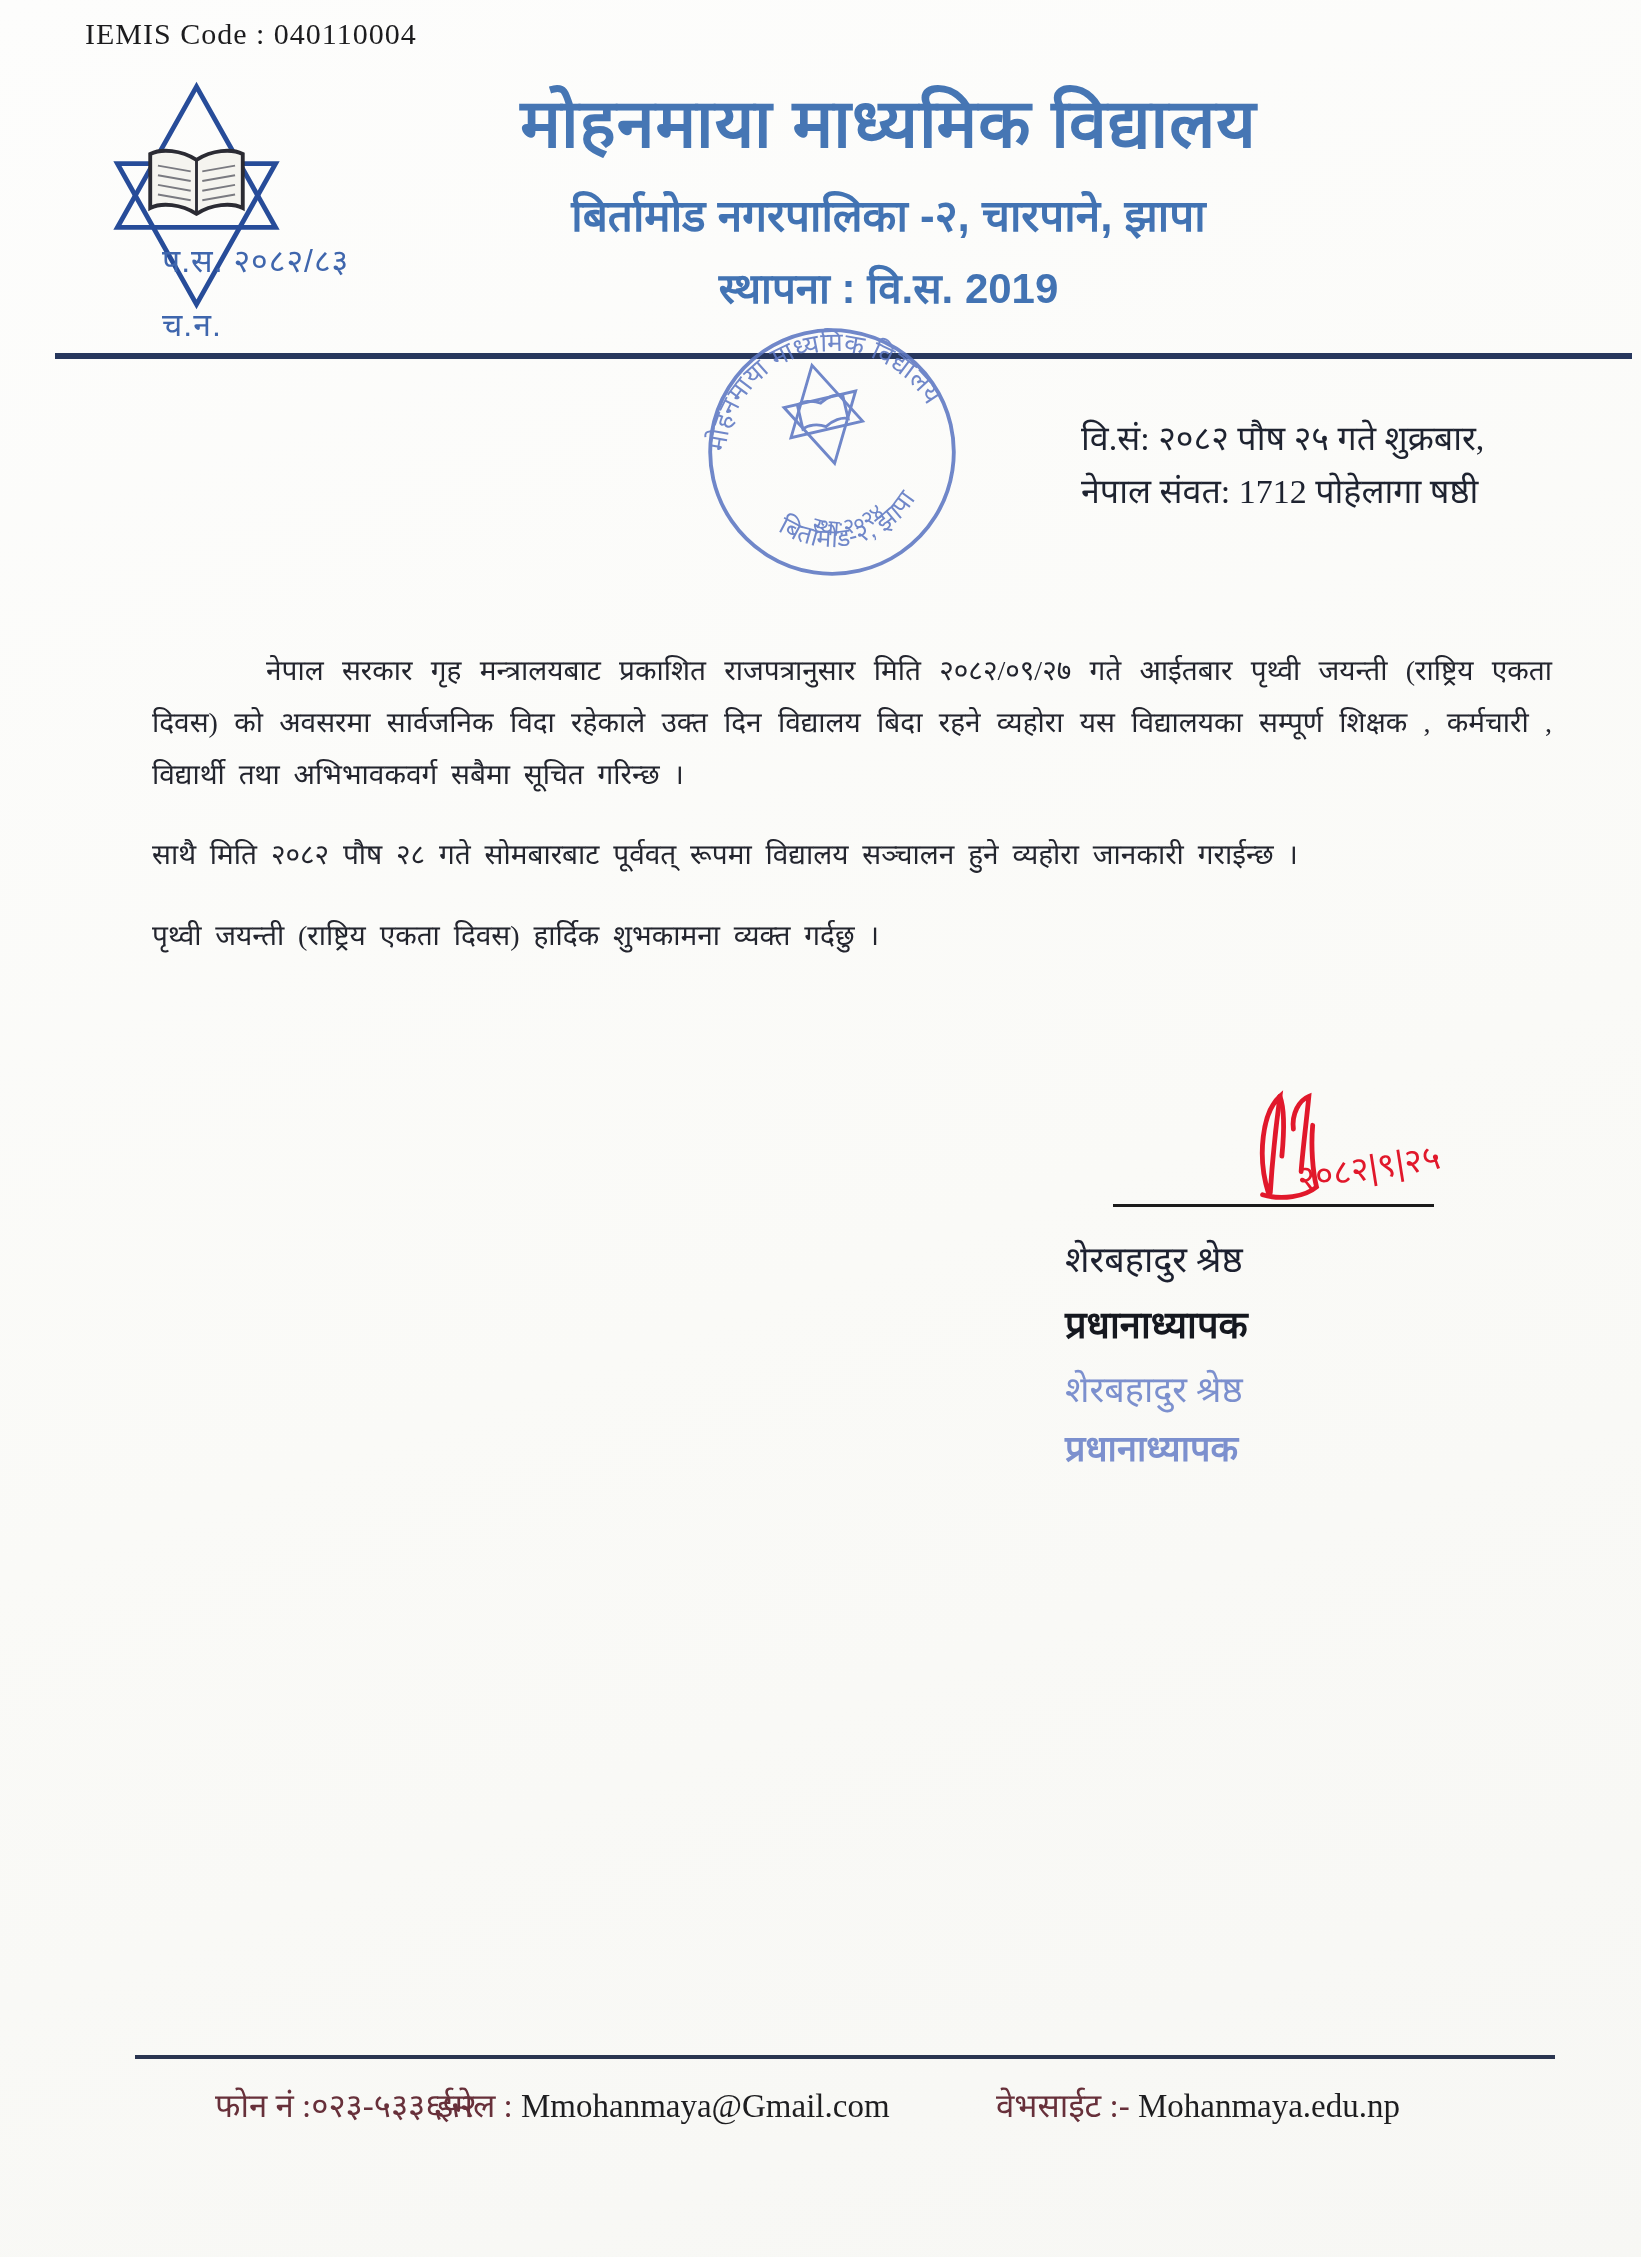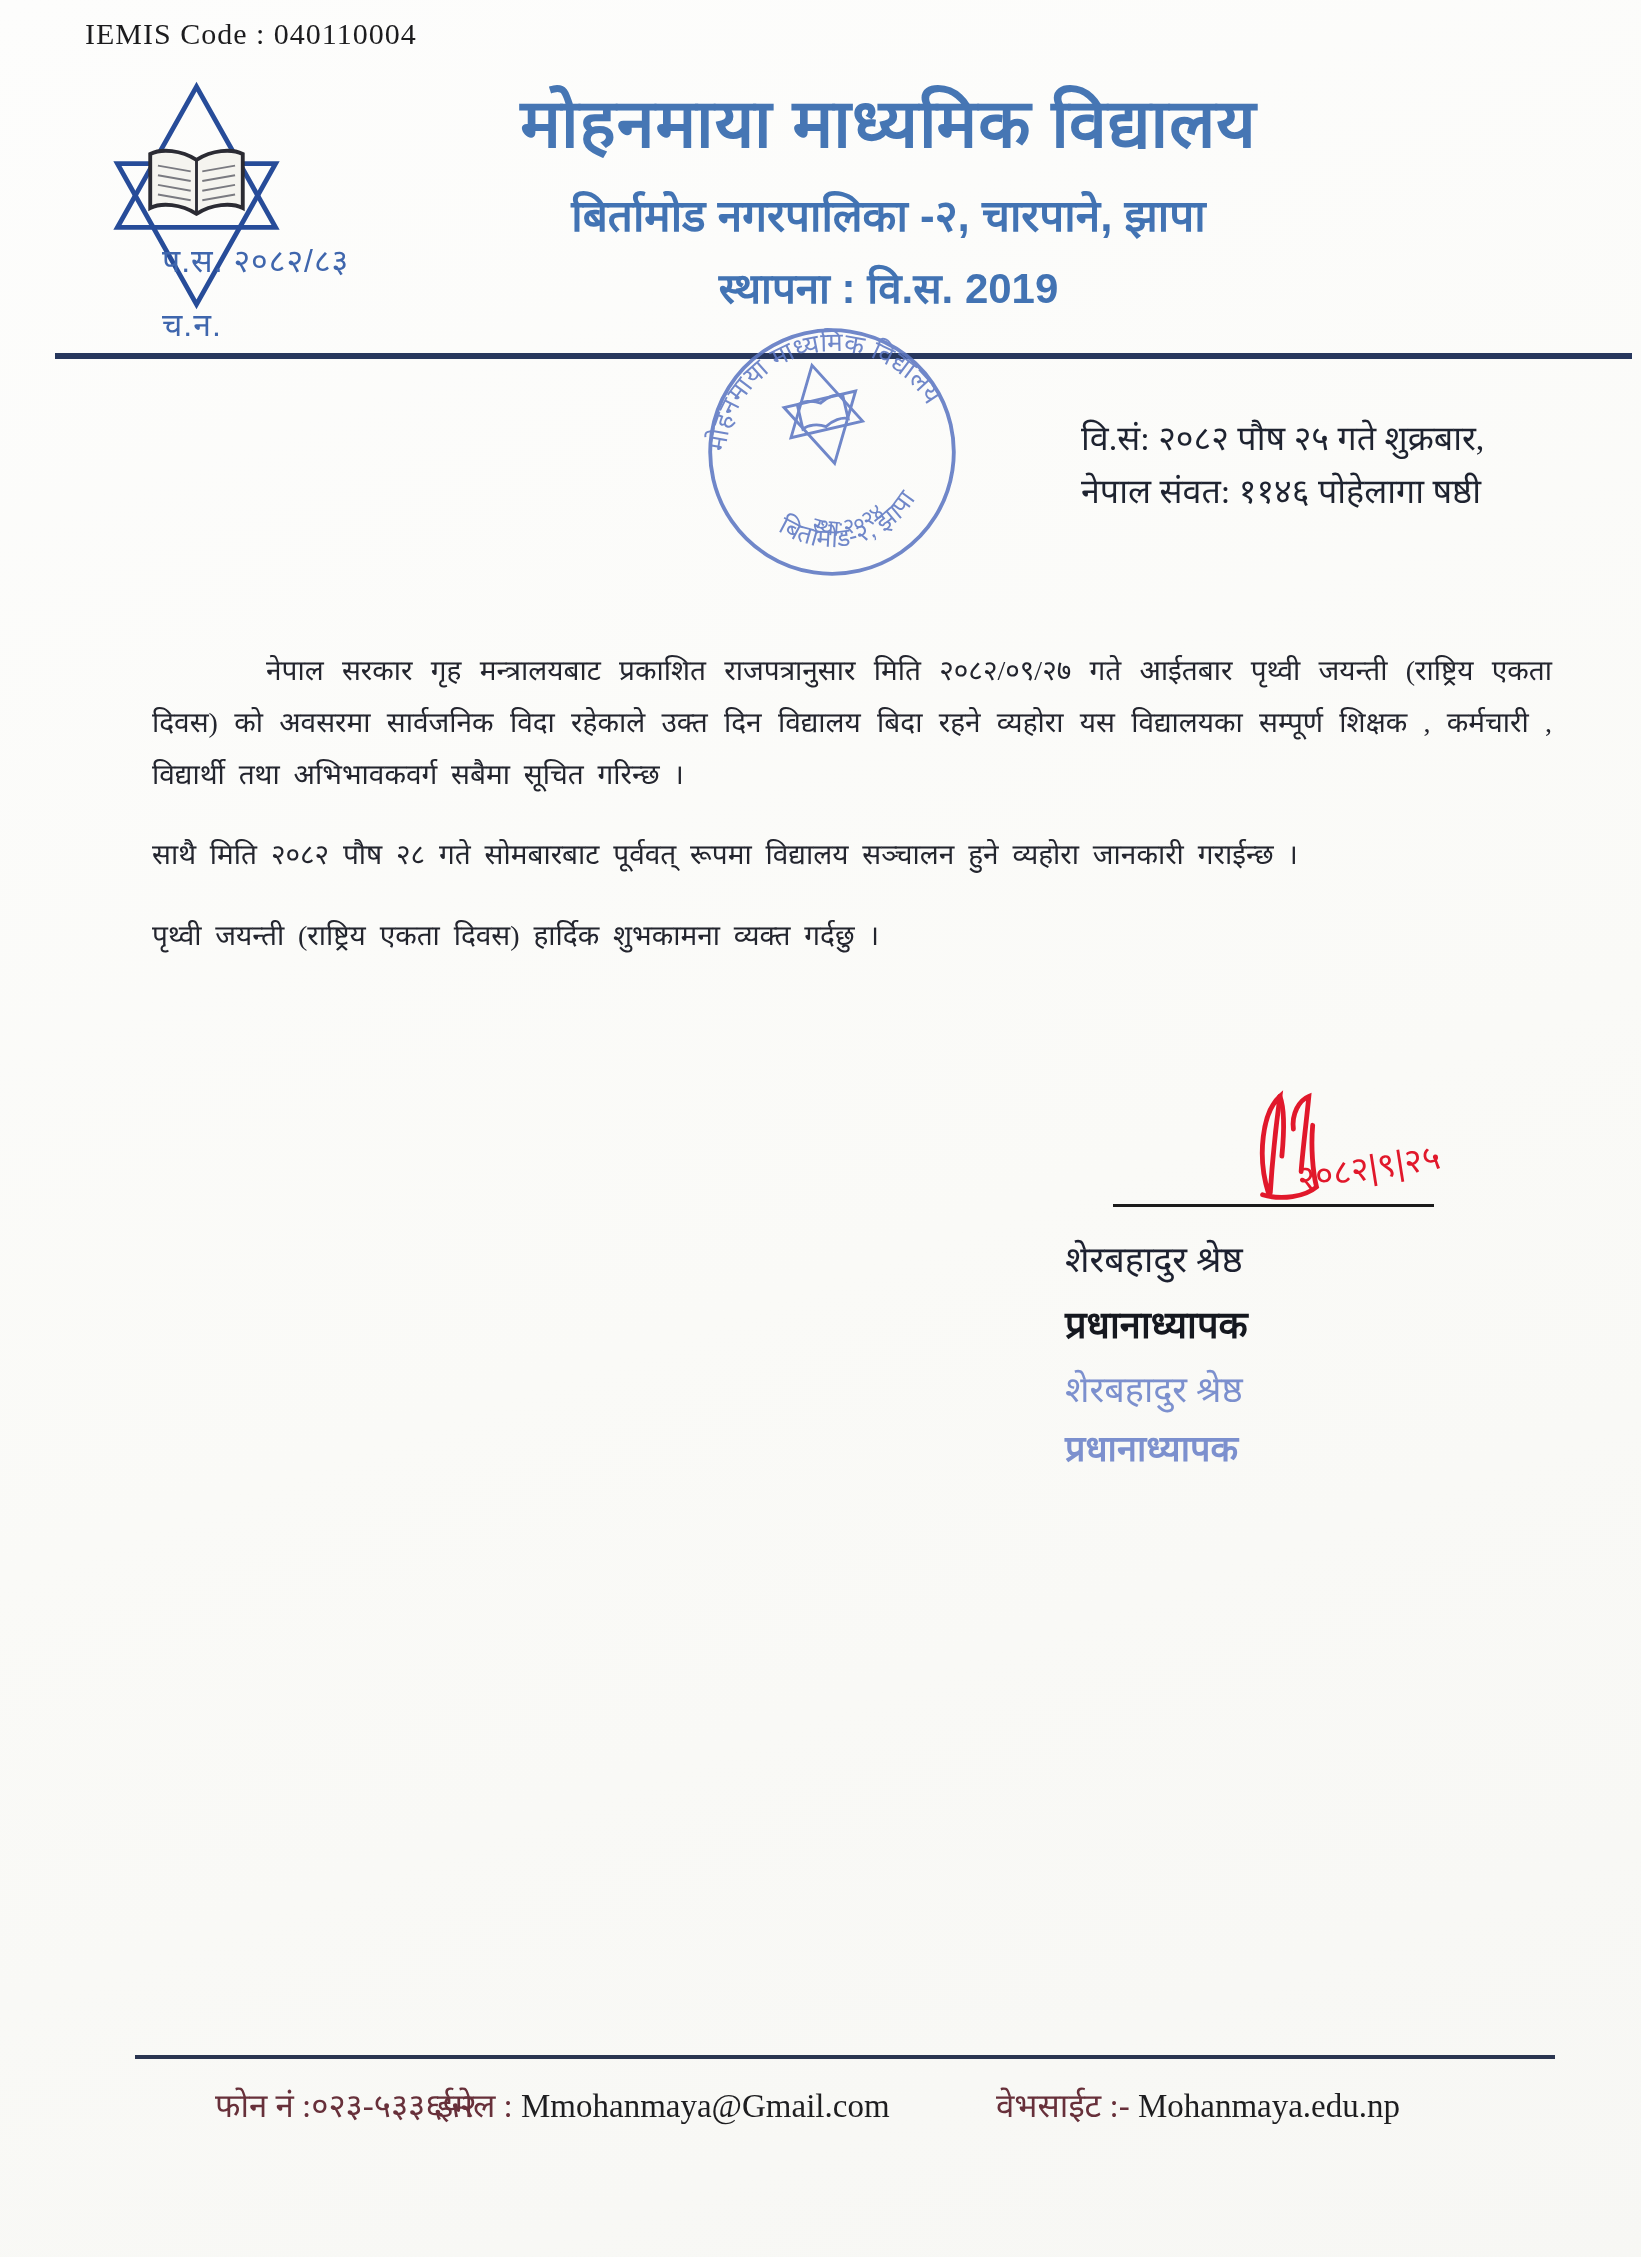--- a/index.html
+++ b/index.html
@@ -146,21 +146,21 @@
     </text>
     <g fill="none" stroke="#5d78c3" stroke-width="3">
       <path d="M150 58 L112 126 L188 126 Z"></path>
       <path d="M150 162 L112 94 L188 94 Z"></path>
       <path d="M150 98 C142 93 132 92 126 95 L126 120 C132 117 142 118 150 123 C158 118 168 117 174 120 L174 95 C168 92 158 93 150 98 Z"></path>
     </g>
   </svg>
 
   <div class="dateline">
     <div>वि.सं: २०८२ पौष २५ गते शुक्रबार,</div>
-    <div>नेपाल संवत: ११४६ पोहेलागा षष्ठी</div>
+    <div>नेपाल संवत: 1712 पोहेलागा षष्ठी</div>
   </div>
 
 
   <div class="body-text">
     <p class="para indent">नेपाल सरकार गृह मन्त्रालयबाट प्रकाशित राजपत्रानुसार मिति २०८२/०९/२७ गते आईतबार पृथ्वी जयन्ती (राष्ट्रिय एकता दिवस) को अवसरमा सार्वजनिक विदा रहेकाले उक्त दिन विद्यालय बिदा रहने व्यहोरा यस विद्यालयका सम्पूर्ण शिक्षक , कर्मचारी , विद्यार्थी तथा अभिभावकवर्ग सबैमा सूचित गरिन्छ ।</p>
     <p class="para">साथै मिति २०८२ पौष २८ गते सोमबारबाट पूर्ववत् रूपमा विद्यालय सञ्चालन हुने व्यहोरा जानकारी गराईन्छ ।</p>
     <p class="para">पृथ्वी जयन्ती (राष्ट्रिय एकता दिवस) हार्दिक शुभकामना व्यक्त गर्दछु ।</p>
   </div>
 
   <svg class="sig-scribble" viewBox="0 0 250 140">

